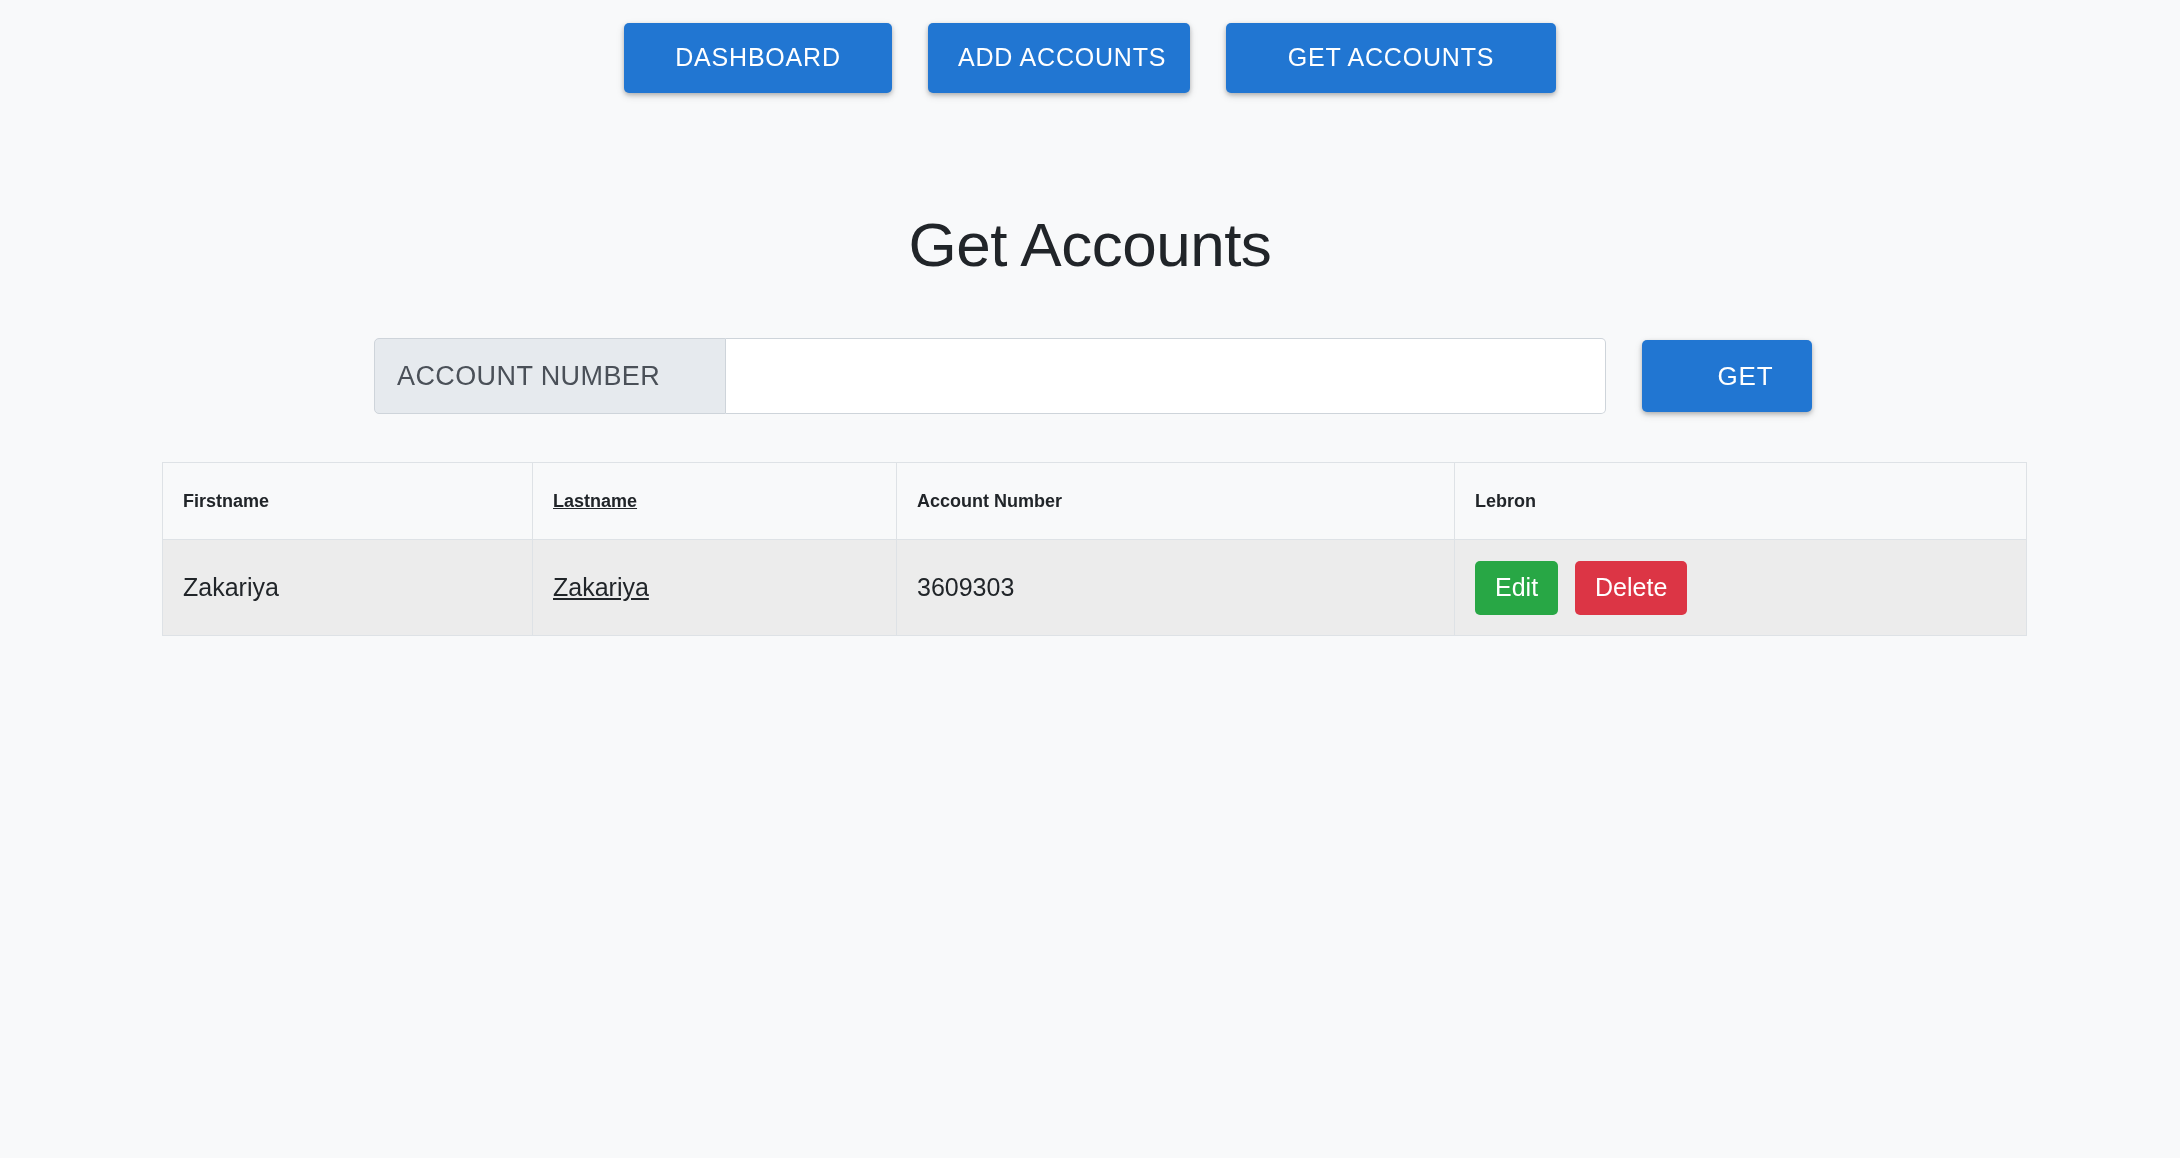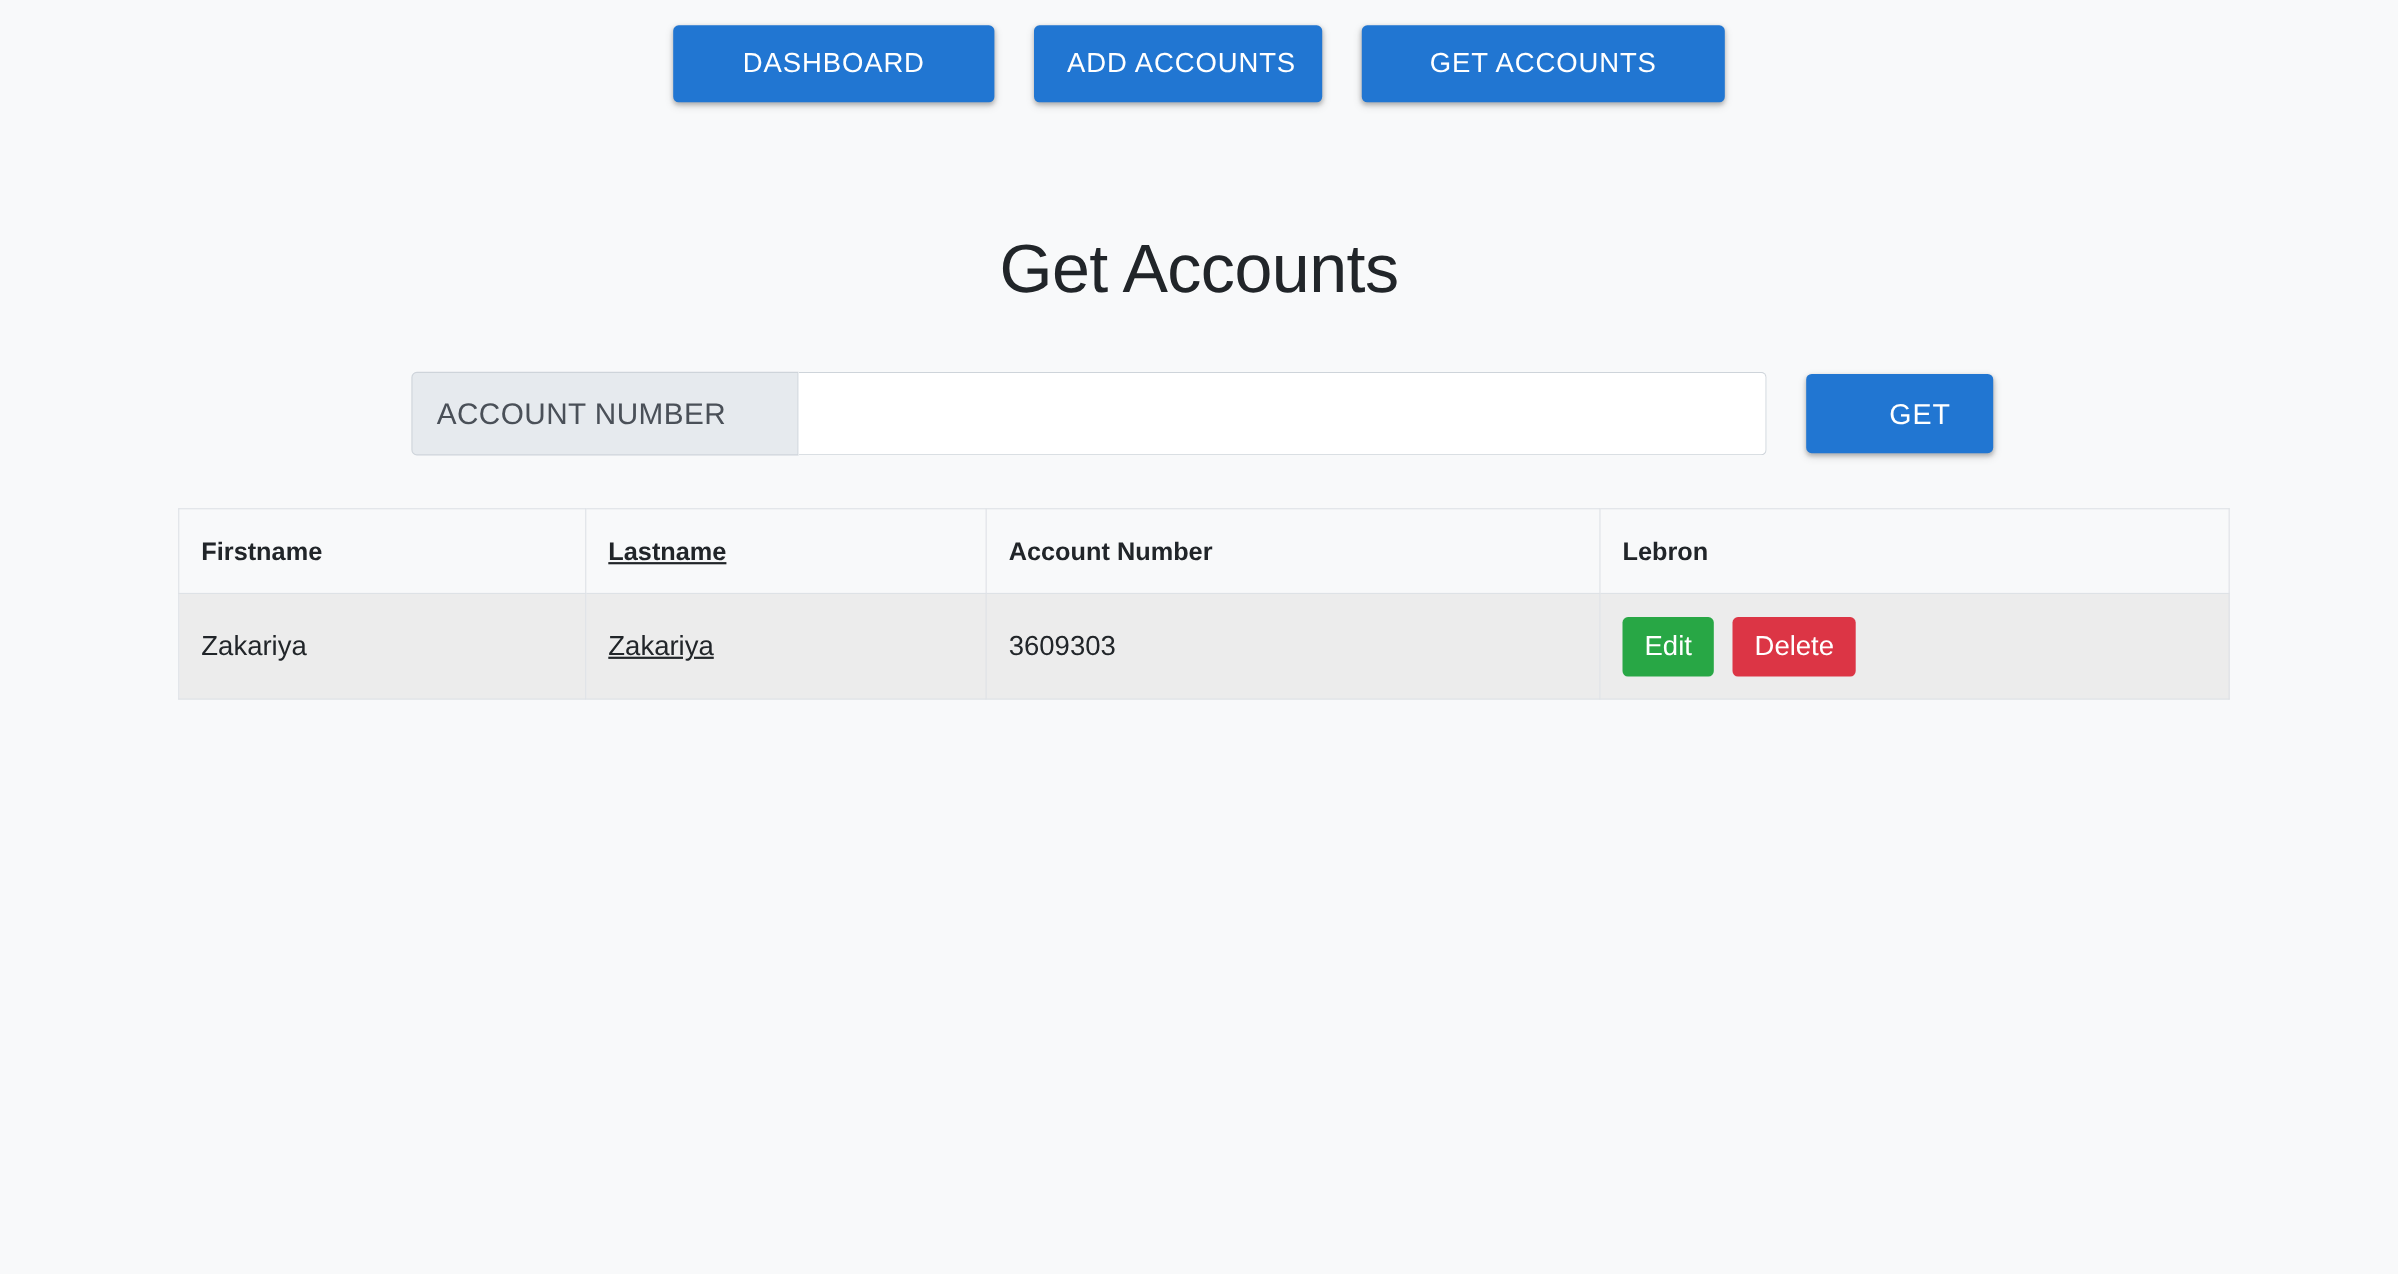--- a/index.html
+++ b/index.html
@@ -43,21 +43,21 @@
     letter-spacing: 0.8px;
     line-height: 1;
     padding: 22px 30px 23px 30px;
     min-width: 200px;
     text-align: center;
     cursor: pointer;
     box-shadow: 0 2px 4px rgba(0,0,0,0.22), 0 3px 9px rgba(0,0,0,0.12);
     text-transform: uppercase;
     white-space: nowrap;
   }
-  .nav-btn.w-dashboard { width: 292px; }
+  .nav-btn.w-dashboard { width: 268px; }
   .nav-btn.w-add { width: 262px; }
   .nav-btn.w-get { width: 330px; }
 
   
   .page-title {
     position: absolute;
     left: 0;
     top: 172px;
     width: 2180px;
     text-align: center;
@@ -148,21 +148,21 @@
   table.accounts th,
   table.accounts td {
     border: 1px solid #dee2e6;
     padding: 0 20px;
     text-align: left;
     vertical-align: middle;
     box-sizing: border-box;
   }
   table.accounts th {
     font-weight: bold;
-    font-size: 23px;
+    font-size: 18px;
     height: 77px;
     background: #f8f9fa;
     color: #212529;
   }
   table.accounts td {
     height: 96px;
     color: #212529;
     font-weight: normal;
   }
   table.accounts tbody tr:nth-child(odd) td { background: #ececec; }

